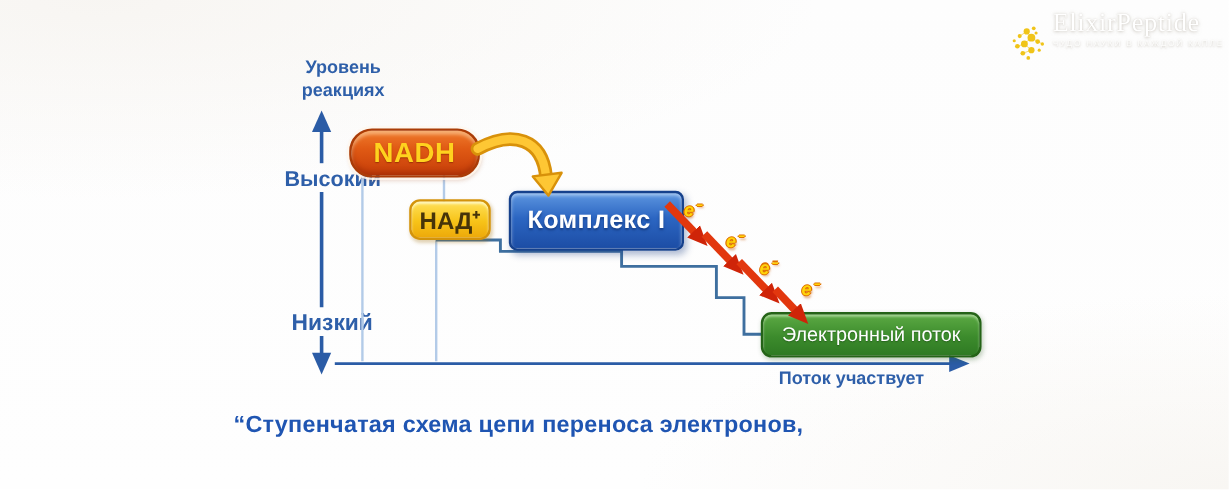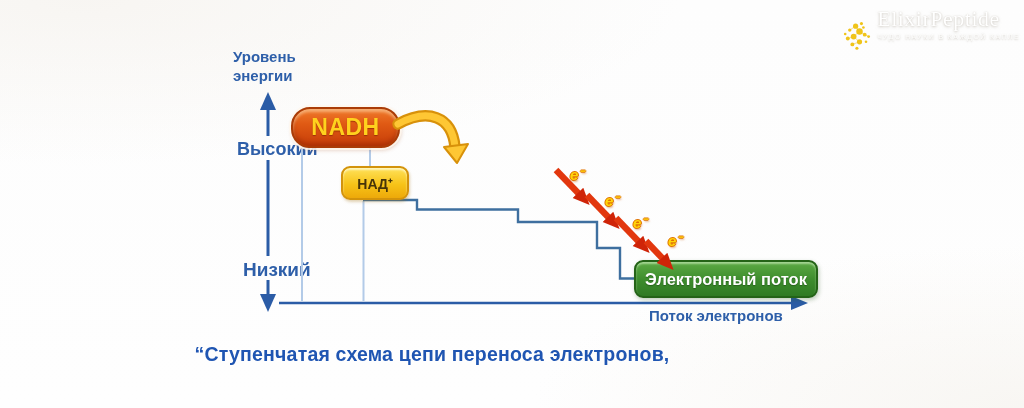--- a/index.html
+++ b/index.html
@@ -21,57 +21,57 @@
     text-shadow:0 1px 3px rgba(168,160,148,.55),0 0 1px rgba(190,182,170,.5);
     letter-spacing:.5px;white-space:nowrap;
   }
   .logo-tagline{
     font-size:7px;color:#fdfdfc;letter-spacing:1.4px;margin-top:3px;white-space:nowrap;
     text-shadow:0 1px 2px rgba(168,160,148,.6);text-transform:uppercase;
   }
 
   
   .axis-label{color:#2e5fa9;font-weight:700;}
-  .y-title{left:233px;top:47px;width:106px;font-size:15px;line-height:19px;}
+  .y-title{left:233px;top:47px;width:106px;text-align:center;font-size:15px;line-height:19px;}
   .y-high{left:237px;top:139px;font-size:18px;}
   .y-low{left:243px;top:259px;font-size:19px;}
   .x-title{left:649px;top:307px;font-size:15px;}
 
   
   .node{display:flex;align-items:center;justify-content:center;z-index:2;}
   .nadh{
     left:291px;top:107px;width:105px;height:37px;border-radius:19px;
     background:linear-gradient(180deg,#f07b2c 0%,#e05a14 40%,#c63d09 100%);
     border:2px solid #aa3c07;
     box-shadow:inset 0 3px 3px rgba(255,230,190,.5), inset 0 -3px 4px rgba(120,30,0,.35),
                0 0 0 2px rgba(255,248,238,.85), 1px 2px 4px rgba(160,70,15,.30);
     color:#ffd21e;font-size:23px;font-weight:800;letter-spacing:.5px;
     text-shadow:0 1px 1px rgba(130,35,0,.65);
   }
   .nad{
     left:341px;top:166px;width:64px;height:30px;border-radius:9px;
     background:linear-gradient(180deg,#ffe159 0%,#f7c318 55%,#eda90a 100%);
     border:2px solid #d3930b;
     box-shadow:inset 0 2px 2px rgba(255,255,230,.7), 1px 2px 3px rgba(160,110,10,.3);
-    color:#463409;font-size:14px;font-weight:700;justify-content:center;
+    color:#463409;font-size:20px;font-weight:700;justify-content:center;
   }
   .complex{
     left:424px;top:159px;width:142px;height:46px;border-radius:7px;
     background:linear-gradient(180deg,#5d96e0 0%,#2c66c2 45%,#1c4da5 100%);
     border:2px solid #16418c;
     box-shadow:inset 0 2px 3px rgba(230,242,255,.55), 2px 3px 6px rgba(25,60,130,.35);
     color:#ffffff;font-size:21px;font-weight:800;letter-spacing:.3px;
     text-shadow:0 2px 2px rgba(10,35,90,.55);
   }
   .eflow{
     left:634px;top:260px;width:180px;height:34px;border-radius:9px;
     background:linear-gradient(180deg,#5caa44 0%,#3c8b2c 55%,#2f7a23 100%);
     border:2px solid #246317;
     box-shadow:inset 0 2px 2px rgba(235,255,225,.5), 1px 2px 4px rgba(40,90,30,.3);
-    color:#ffffff;font-size:16.5px;font-weight:700;
+    color:#ffffff;font-size:16.5px;font-weight:400;
     text-shadow:0 1px 1px rgba(20,60,15,.5);
   }
 
   
   .e-label{
     z-index:4;color:#ffd40a;font-size:15px;font-weight:800;font-style:italic;
     text-shadow:-1px 0 0 #e07200, 1px 0 0 #e07200, 0 -1px 0 #e07200, 0 1px 0 #e07200,
                 1px 2px 2px rgba(200,90,0,.55);
   }
   .e1{left:570px;top:164px;} .e2{left:605px;top:190px;}
@@ -103,31 +103,34 @@
     <line x1="268" y1="280" x2="268" y2="295" stroke="#2b5ca6" stroke-width="3"></line>
     <polygon points="268,92 260,110 276,110" fill="#2b5ca6"></polygon>
     <polygon points="268,312 260,294 276,294" fill="#2b5ca6"></polygon>
 
     <line x1="279" y1="303" x2="793" y2="303" stroke="#2b5ca6" stroke-width="2.4"></line>
     <polygon points="808,303 791,296 791,310" fill="#2b5ca6"></polygon>
   </svg>
 
   <div class="abs axis-label y-title">
     <div>Уровень</div>
-    <div>энергии</div>
+    <div>реакциях</div>
   </div>
   <div class="abs axis-label y-high">Высокий</div>
   <div class="abs axis-label y-low">Низкий</div>
-  <div class="abs axis-label x-title">Поток электронов</div>
+  <div class="abs axis-label x-title">Поток участвует</div>
 
   <div class="abs node nadh">
     <span>NADH</span>
   </div>
   <div class="abs node nad">
     <span>НАД⁺</span>
+  </div>
+  <div class="abs node complex">
+    <span>Комплекс I</span>
   </div>
   <div class="abs node eflow">
     <span>Электронный поток</span>
   </div>
 
   <svg class="abs layer-top" width="1024" height="408" viewBox="0 0 1024 408">
     <defs>
       <marker id="redhead" viewBox="0 0 10 10" refX="2.5" refY="5" markerWidth="2.7" markerHeight="2.7" orient="auto">
         <path d="M0,0.8 L9.6,5 L0,9.2 z" fill="#cf2408"></path>
       </marker>

